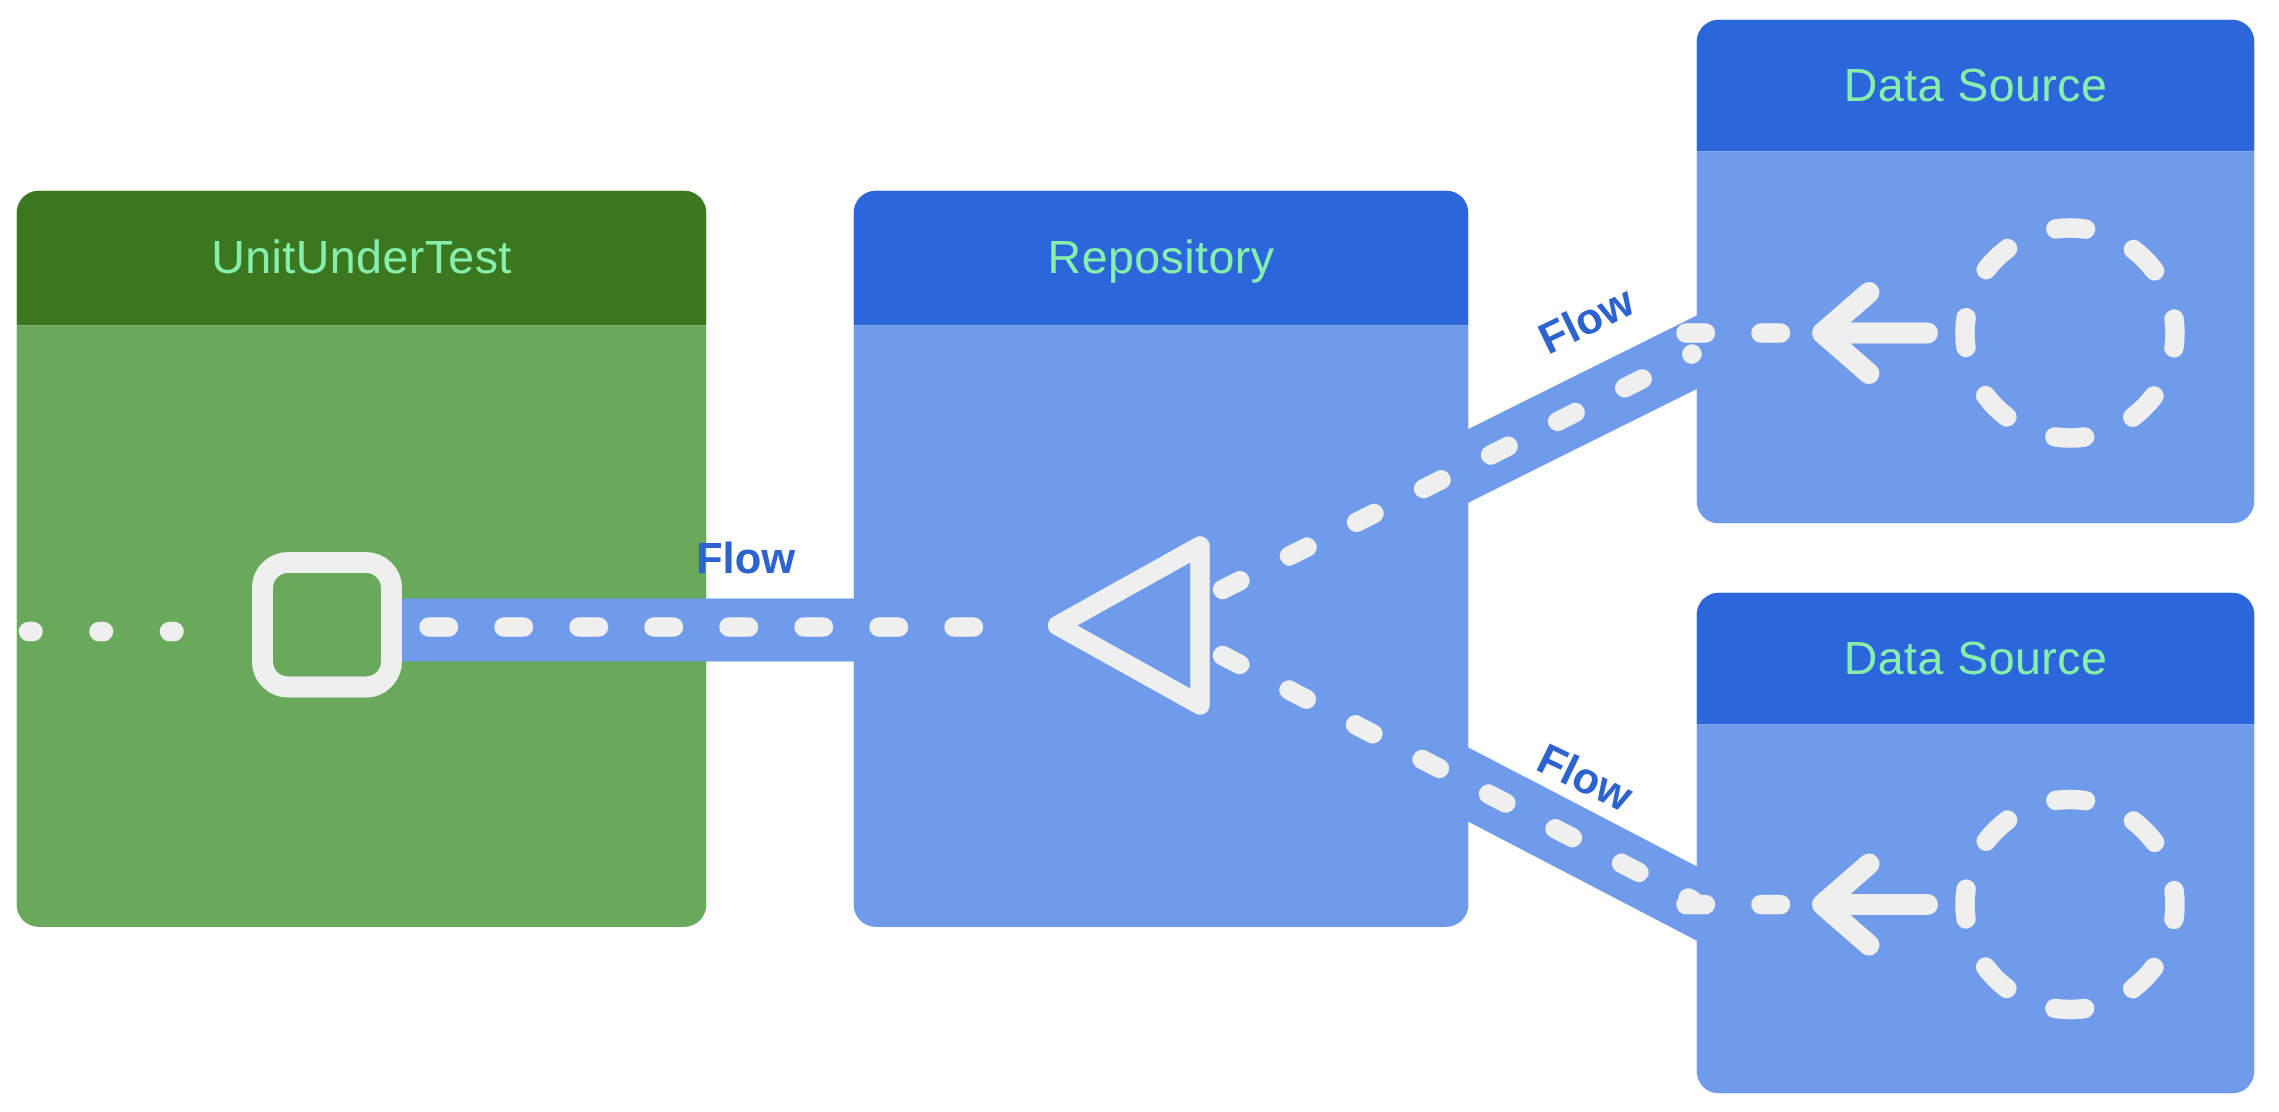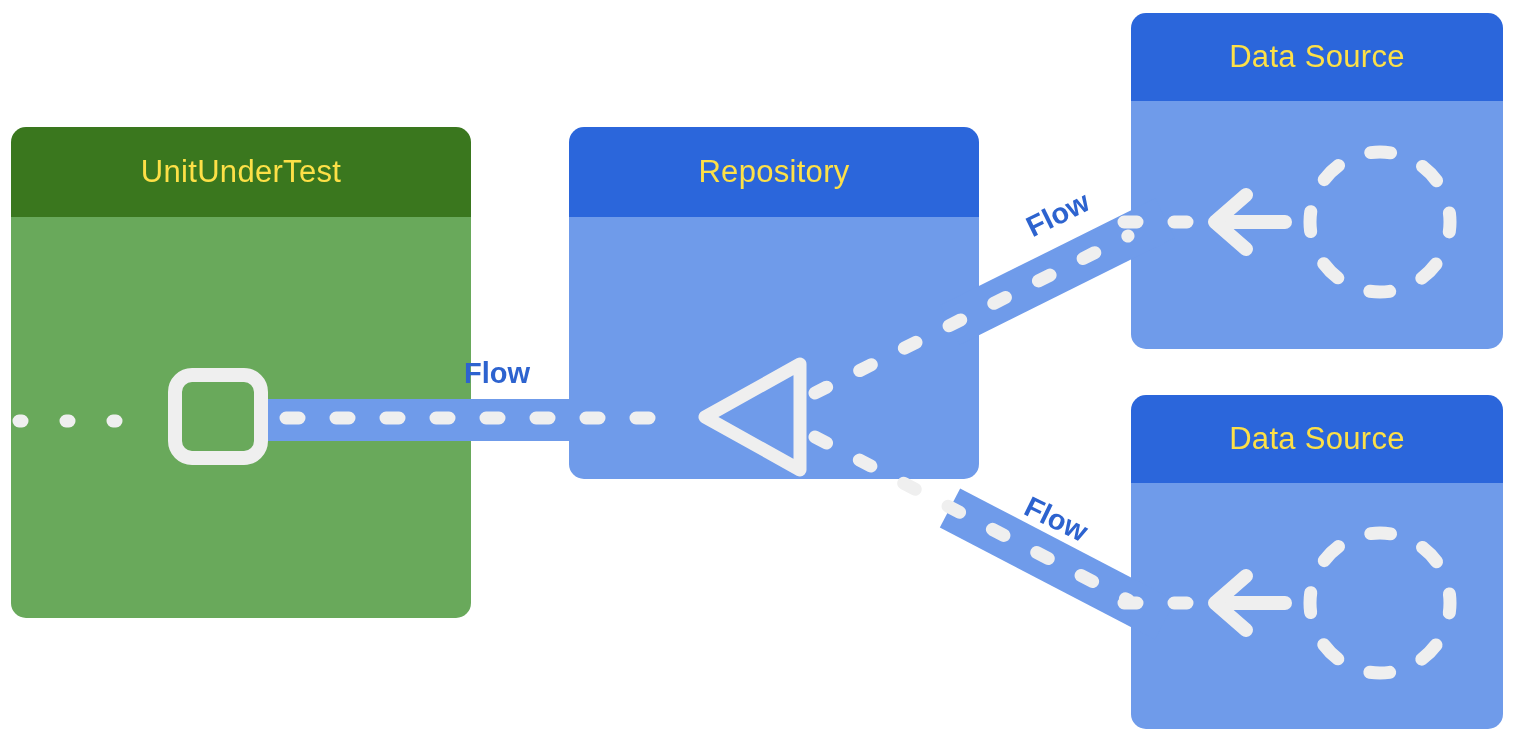--- a/index.html
+++ b/index.html
@@ -26,21 +26,21 @@
   }
   .node {
     position:absolute;
     border-radius:15px;
     overflow:hidden;
   }
   .node .header {
     display:flex;
     align-items:center;
     justify-content:center;
-    color:#fde047;
+    color:#86efac;
     font-size:31px;
     letter-spacing:0.3px;
   }
   .node.green .header { background:var(--green-header); }
   .node.green .body   { background:var(--green-body); }
   .node.blue  .header { background:var(--blue-header); }
   .node.blue  .body   { background:var(--blue-body); }
   .node .body { width:100%; }
 
   svg.overlay {
@@ -65,21 +65,21 @@
 </head>
 <body>
 
 <div class="canvas">
 
   <div class="node green" style="left:11px; top:127px; width:460px; height:491px;">
     <div class="header" style="height:90px;">UnitUnderTest</div>
     <div class="body" style="height:401px;"></div>
   </div>
 
-  <div class="node blue" style="left:569px; top:127px; width:410px; height:352px;">
+  <div class="node blue" style="left:569px; top:127px; width:410px; height:491px;">
     <div class="header" style="height:90px;">Repository</div>
     <div class="body" style="height:401px;"></div>
   </div>
 
   <div class="node blue" style="left:1131px; top:13px; width:372px; height:336px;">
     <div class="header" style="height:88px;">Data Source</div>
     <div class="body" style="height:248px;"></div>
   </div>
 
   <div class="node blue" style="left:1131px; top:395px; width:372px; height:334px;">

